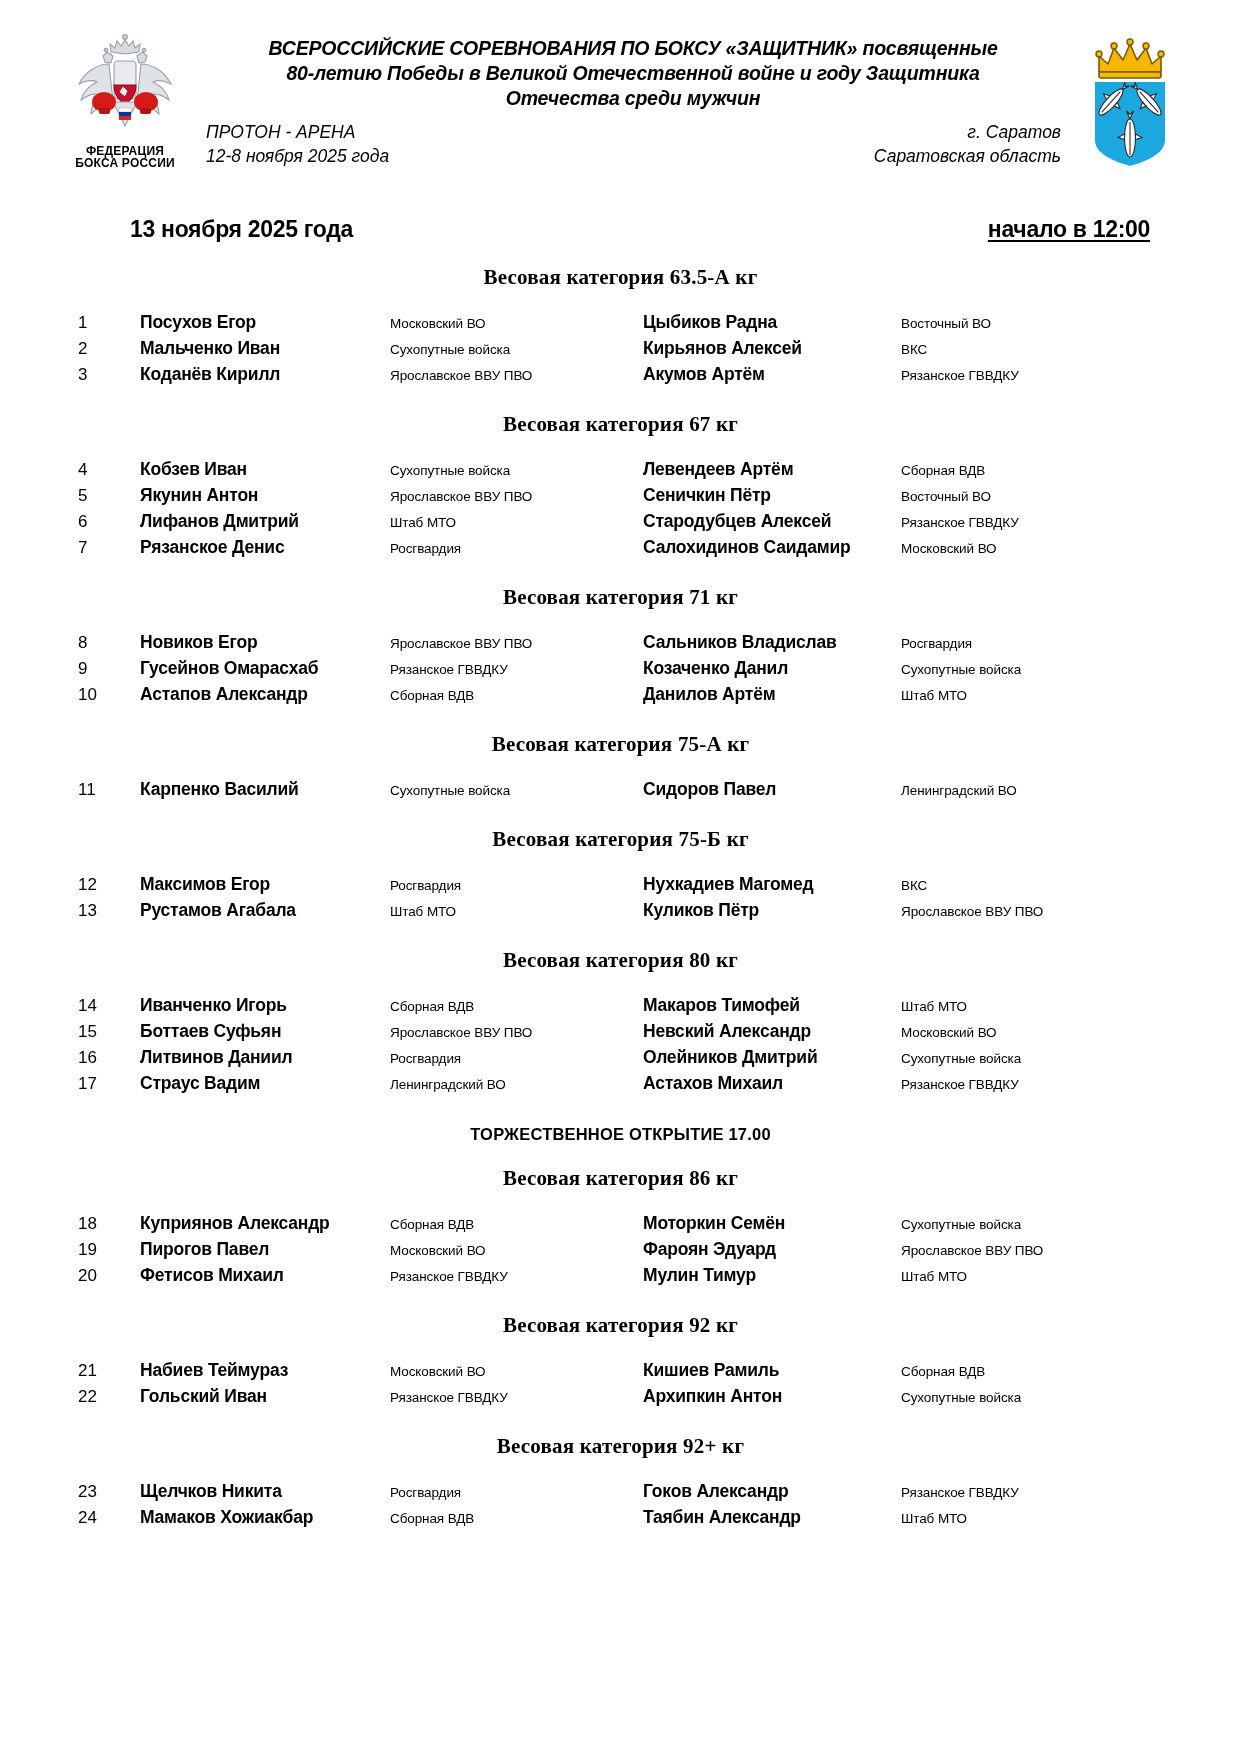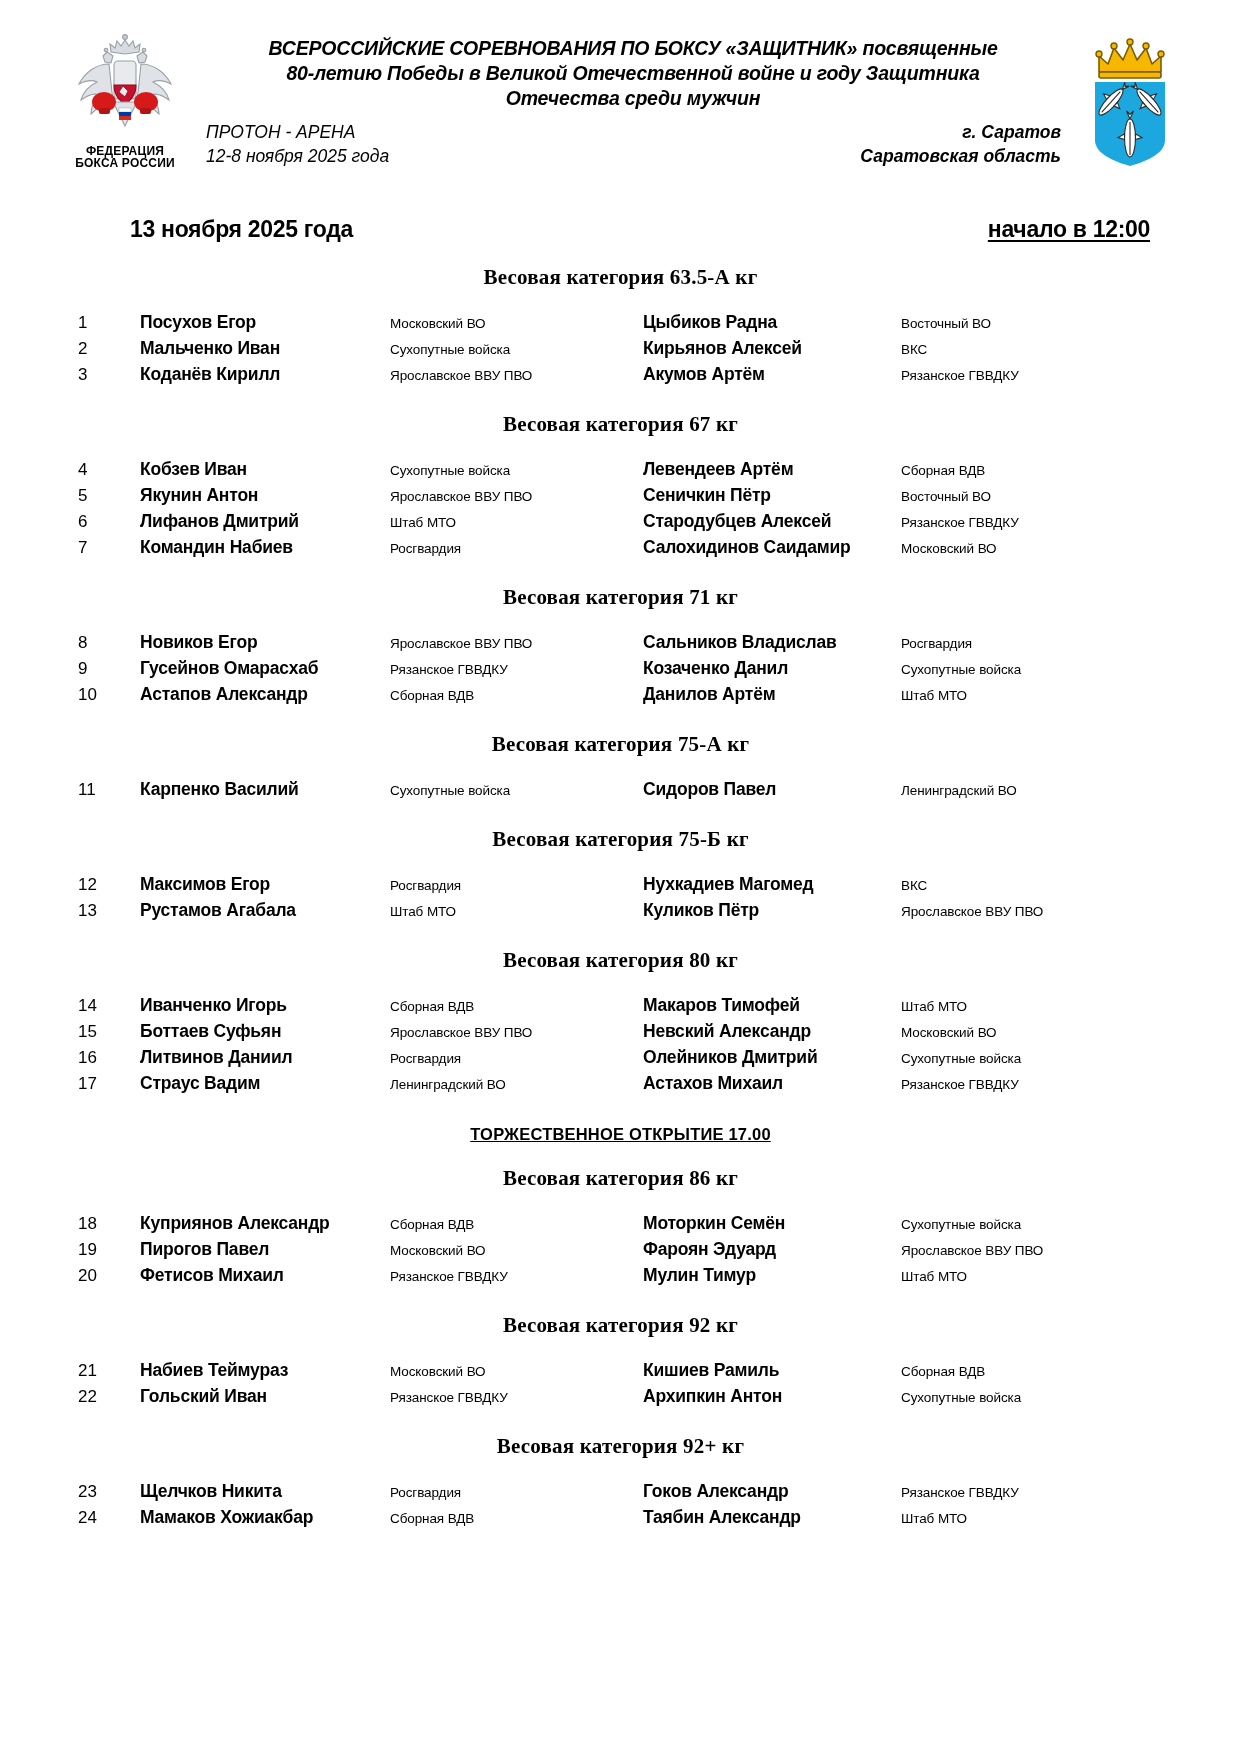--- a/index.html
+++ b/index.html
@@ -82,21 +82,21 @@
     display: flex;
     justify-content: space-between;
     align-items: flex-start;
   }
   .venue-left, .venue-right {
     font-family: "Liberation Sans", sans-serif;
     font-style: italic;
     font-size: 17.5px;
     line-height: 24px;
   }
-  .venue-right { text-align: right; font-weight: bold; }
+  .venue-right { text-align: right; }
 
   
   .daterow {
     position: relative;
     margin-top: 22px;
     padding: 0 91px 0 130px;
     display: flex;
     justify-content: space-between;
     align-items: baseline;
   }
@@ -128,21 +128,20 @@
   .cat-wrap { margin-top: 22px; margin-bottom: 22px; }
 
   .ceremony {
     text-align: center;
     font-family: "Liberation Sans", sans-serif;
     font-weight: bold;
     font-size: 16.5px;
     letter-spacing: 0.2px;
     margin-top: 26px;
     margin-bottom: 6px;
-    text-decoration: underline;
   }
 
   
   .bouts { margin: 0; padding: 0; }
   .bout {
     display: flex;
     align-items: baseline;
     height: 26px;
   }
   .c-num {
@@ -346,21 +345,21 @@
         </div>
         <div class="bout">
           <div class="c-num">6</div>
           <div class="c-red">Лифанов Дмитрий</div>
           <div class="c-redteam">Штаб МТО</div>
           <div class="c-blue">Стародубцев Алексей</div>
           <div class="c-blueteam">Рязанское ГВВДКУ</div>
         </div>
         <div class="bout">
           <div class="c-num">7</div>
-          <div class="c-red">Командин Набиев</div>
+          <div class="c-red">Рязанское Денис</div>
           <div class="c-redteam">Росгвардия</div>
           <div class="c-blue">Салохидинов Саидамир</div>
           <div class="c-blueteam">Московский ВО</div>
         </div>
       </div>
       <div class="cat-wrap">
         <div class="cat">Весовая категория 71 кг</div>
       </div>
       <div class="bouts">
         <div class="bout">

